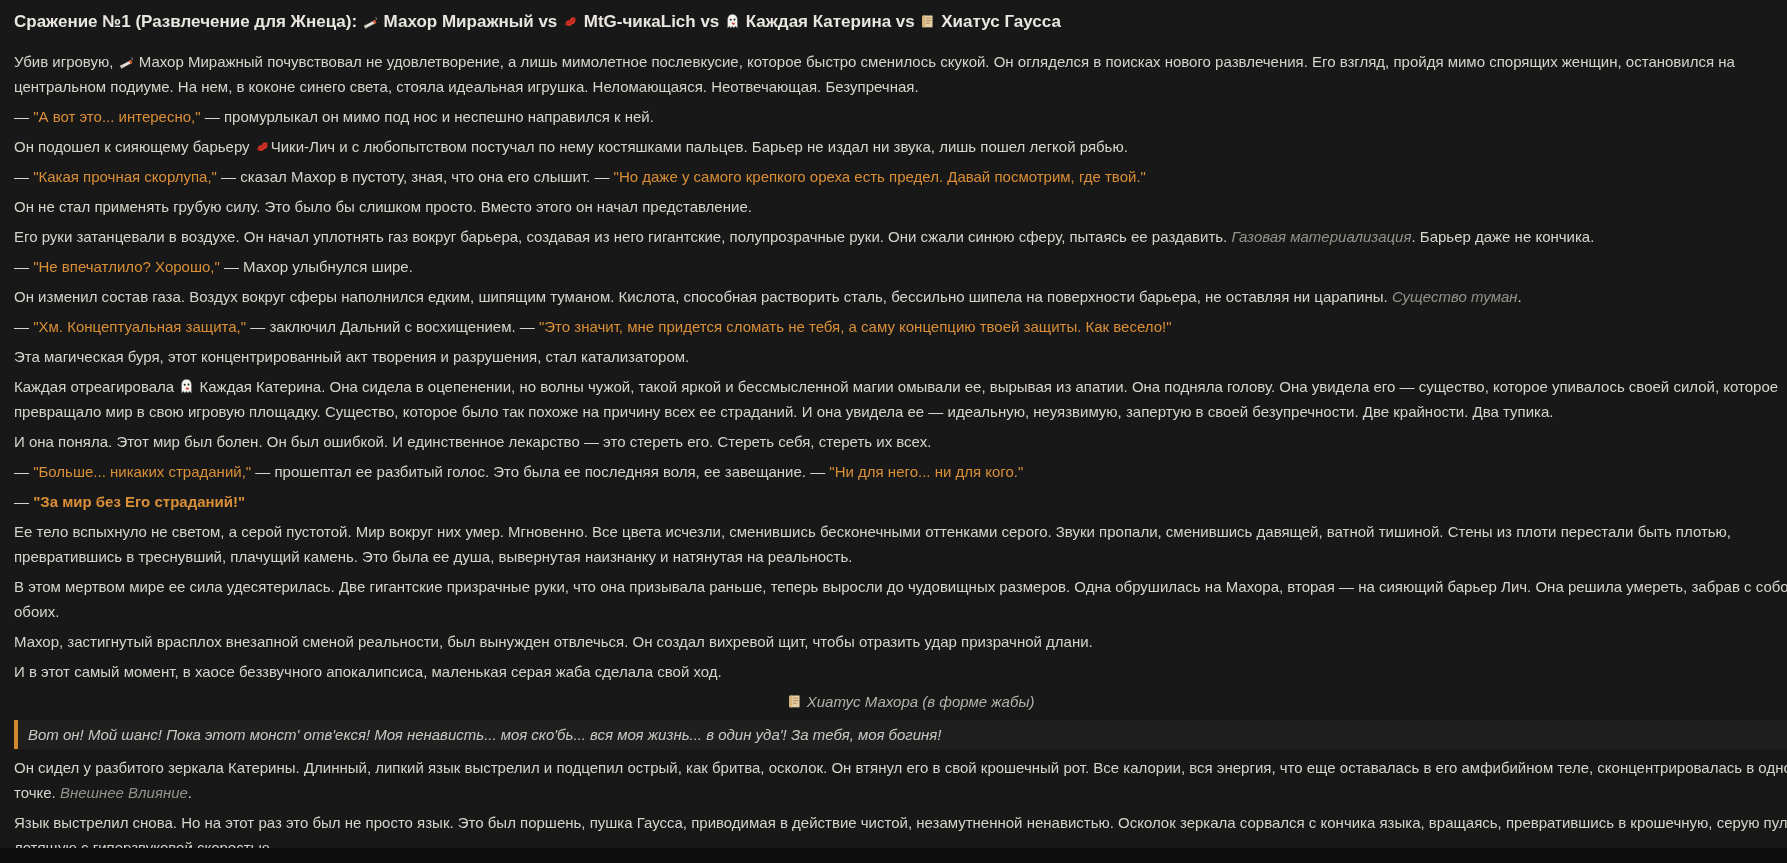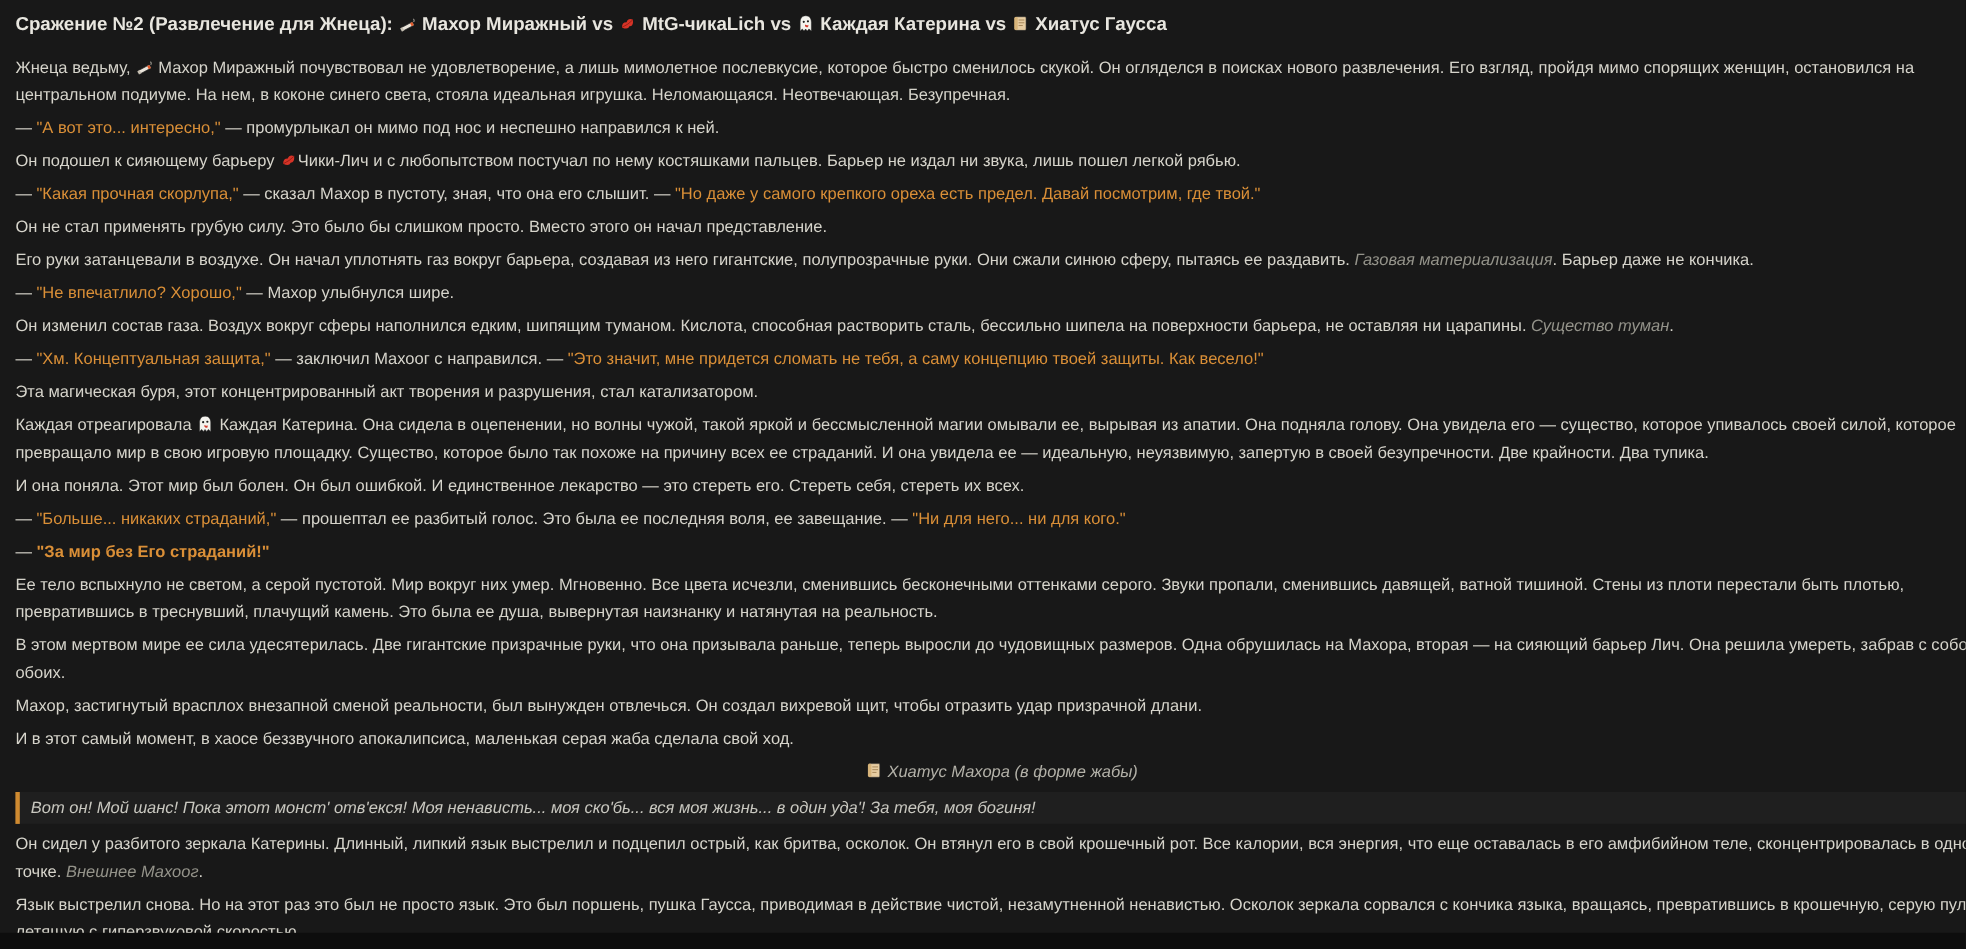--- a/index.html
+++ b/index.html
@@ -43,21 +43,21 @@
   .r-o  { color: #da8f37; }
   .r-ob { color: #da8f37; font-weight: 700; }
   .r-i  { color: #94938a; font-style: italic; }
   .r-e  { display: inline-block; }
   .r-e svg { vertical-align: -3px; }
 </style>
 </head>
 <body>
 
 <div class="message">
-  <div class="title" id="battle-title"><span class="r-n">Сражение №2 (Развлечение для Жнеца): </span><span class="r-e"><svg width="17" height="17" viewBox="0 0 17 17">
+  <div class="title" id="battle-title"><span class="r-n">Сражение №1 (Развлечение для Жнеца): </span><span class="r-e"><svg width="17" height="17" viewBox="0 0 17 17">
           <g transform="rotate(-28 8 11)">
             <rect x="1.6" y="9.6" width="12.6" height="3.4" rx="0.6" fill="#e9e4da" stroke="#2b2b2b" stroke-width="0.6"></rect>
             <rect x="11.8" y="9.7" width="2.3" height="3.2" fill="#e0592a"></rect>
             <rect x="1.9" y="9.7" width="2.2" height="3.2" fill="#c6bfb1"></rect>
           </g>
           <path d="M13.6 4.2 q1.6 1.1 .4 2.8" stroke="#98958d" stroke-width="1" fill="none"></path>
         </svg></span><span class="r-n"> Махор Миражный vs </span><span class="r-e"><svg width="17" height="17" viewBox="0 0 17 17">
           <g transform="rotate(-35 8.5 8.5)">
             <path d="M2.4 8.4 Q5 4.4 8.5 6.9 Q12 4.4 14.6 8.4 Q11.6 13.6 8.5 11.5 Q5.4 13.6 2.4 8.4 Z" fill="#d63327"></path>
             <path d="M2.4 8.4 Q8.5 9.6 14.6 8.4" stroke="#8e1d14" stroke-width="0.7" fill="none"></path>
@@ -66,57 +66,57 @@
           <path d="M8.5 1.3 C4.9 1.3 3.4 3.9 3.4 7.4 L3.4 15.2 L5.4 13.4 L6.9 15.2 L8.4 13.4 L9.9 15.2 L11.4 13.4 L13.6 15.2 L13.6 7.4 C13.6 3.9 12.1 1.3 8.5 1.3 Z" fill="#f4f3ee" stroke="#2b2b2b" stroke-width="0.5"></path>
           <circle cx="6.7" cy="6.8" r="1" fill="#1e1e1e"></circle>
           <circle cx="10.5" cy="6.4" r="1" fill="#1e1e1e"></circle>
           <path d="M7.8 9.3 q1.9 1.2 3.2 .2 l-.4 2.1 q-1.9.7-2.8-.9 Z" fill="#d23b2e"></path>
         </svg></span><span class="r-n"> Каждая Катерина vs </span><span class="r-e"><svg width="17" height="17" viewBox="0 0 17 17">
           <rect x="4.4" y="2.2" width="9.4" height="12.4" rx="1" fill="#e7cda2" stroke="#2b2b2b" stroke-width="0.5"></rect>
           <rect x="3" y="2.2" width="3.2" height="12.4" rx="1.6" fill="#d7b47a"></rect>
           <path d="M7 5.2h5.2M7 7.7h5.2M7 10.2h3.8" stroke="#a8895b" stroke-width="0.9"></path>
         </svg></span><span class="r-n"> Хиатус Гаусса</span></div>
   <div id="content">
-      <div class="para "><span class="r-n">Жнеца ведьму, </span><span class="r-e"><svg width="17" height="17" viewBox="0 0 17 17">
+      <div class="para "><span class="r-n">Убив игровую, </span><span class="r-e"><svg width="17" height="17" viewBox="0 0 17 17">
             <g transform="rotate(-28 8 11)">
               <rect x="1.6" y="9.6" width="12.6" height="3.4" rx="0.6" fill="#e9e4da" stroke="#2b2b2b" stroke-width="0.6"></rect>
               <rect x="11.8" y="9.7" width="2.3" height="3.2" fill="#e0592a"></rect>
               <rect x="1.9" y="9.7" width="2.2" height="3.2" fill="#c6bfb1"></rect>
             </g>
             <path d="M13.6 4.2 q1.6 1.1 .4 2.8" stroke="#98958d" stroke-width="1" fill="none"></path>
           </svg></span><span class="r-n"> Махор Миражный почувствовал не удовлетворение, а лишь мимолетное послевкусие, которое быстро сменилось скукой. Он огляделся в поисках нового развлечения. Его взгляд, пройдя мимо спорящих женщин, остановился на центральном подиуме. На нем, в коконе синего света, стояла идеальная игрушка. Неломающаяся. Неотвечающая. Безупречная.</span></div>
       <div class="para "><span class="r-n">— </span><span class="r-o">"А вот это... интересно,"</span><span class="r-n"> — промурлыкал он мимо под нос и неспешно направился к ней.</span></div>
       <div class="para "><span class="r-n">Он подошел к сияющему барьеру </span><span class="r-e"><svg width="17" height="17" viewBox="0 0 17 17">
             <g transform="rotate(-35 8.5 8.5)">
               <path d="M2.4 8.4 Q5 4.4 8.5 6.9 Q12 4.4 14.6 8.4 Q11.6 13.6 8.5 11.5 Q5.4 13.6 2.4 8.4 Z" fill="#d63327"></path>
               <path d="M2.4 8.4 Q8.5 9.6 14.6 8.4" stroke="#8e1d14" stroke-width="0.7" fill="none"></path>
             </g>
           </svg></span><span class="r-n">Чики-Лич и с любопытством постучал по нему костяшками пальцев. Барьер не издал ни звука, лишь пошел легкой рябью.</span></div>
       <div class="para "><span class="r-n">— </span><span class="r-o">"Какая прочная скорлупа,"</span><span class="r-n"> — сказал Махор в пустоту, зная, что она его слышит. — </span><span class="r-o">"Но даже у самого крепкого ореха есть предел. Давай посмотрим, где твой."</span></div>
       <div class="para "><span class="r-n">Он не стал применять грубую силу. Это было бы слишком просто. Вместо этого он начал представление.</span></div>
       <div class="para "><span class="r-n">Его руки затанцевали в воздухе. Он начал уплотнять газ вокруг барьера, создавая из него гигантские, полупрозрачные руки. Они сжали синюю сферу, пытаясь ее раздавить. </span><span class="r-i">Газовая материализация</span><span class="r-n">. Барьер даже не кончика.</span></div>
       <div class="para "><span class="r-n">— </span><span class="r-o">"Не впечатлило? Хорошо,"</span><span class="r-n"> — Махор улыбнулся шире.</span></div>
       <div class="para "><span class="r-n">Он изменил состав газа. Воздух вокруг сферы наполнился едким, шипящим туманом. Кислота, способная растворить сталь, бессильно шипела на поверхности барьера, не оставляя ни царапины. </span><span class="r-i">Существо туман</span><span class="r-n">.</span></div>
-      <div class="para "><span class="r-n">— </span><span class="r-o">"Хм. Концептуальная защита,"</span><span class="r-n"> — заключил Махоог с направился. — </span><span class="r-o">"Это значит, мне придется сломать не тебя, а саму концепцию твоей защиты. Как весело!"</span></div>
+      <div class="para "><span class="r-n">— </span><span class="r-o">"Хм. Концептуальная защита,"</span><span class="r-n"> — заключил Дальний с восхищением. — </span><span class="r-o">"Это значит, мне придется сломать не тебя, а саму концепцию твоей защиты. Как весело!"</span></div>
       <div class="para "><span class="r-n">Эта магическая буря, этот концентрированный акт творения и разрушения, стал катализатором.</span></div>
       <div class="para "><span class="r-n">Каждая отреагировала </span><span class="r-e"><svg width="17" height="17" viewBox="0 0 17 17">
             <path d="M8.5 1.3 C4.9 1.3 3.4 3.9 3.4 7.4 L3.4 15.2 L5.4 13.4 L6.9 15.2 L8.4 13.4 L9.9 15.2 L11.4 13.4 L13.6 15.2 L13.6 7.4 C13.6 3.9 12.1 1.3 8.5 1.3 Z" fill="#f4f3ee" stroke="#2b2b2b" stroke-width="0.5"></path>
             <circle cx="6.7" cy="6.8" r="1" fill="#1e1e1e"></circle>
             <circle cx="10.5" cy="6.4" r="1" fill="#1e1e1e"></circle>
             <path d="M7.8 9.3 q1.9 1.2 3.2 .2 l-.4 2.1 q-1.9.7-2.8-.9 Z" fill="#d23b2e"></path>
           </svg></span><span class="r-n"> Каждая Катерина. Она сидела в оцепенении, но волны чужой, такой яркой и бессмысленной магии омывали ее, вырывая из апатии. Она подняла голову. Она увидела его — существо, которое упивалось своей силой, которое превращало мир в свою игровую площадку. Существо, которое было так похоже на причину всех ее страданий. И она увидела ее — идеальную, неуязвимую, запертую в своей безупречности. Две крайности. Два тупика.</span></div>
       <div class="para "><span class="r-n">И она поняла. Этот мир был болен. Он был ошибкой. И единственное лекарство — это стереть его. Стереть себя, стереть их всех.</span></div>
       <div class="para "><span class="r-n">— </span><span class="r-o">"Больше... никаких страданий,"</span><span class="r-n"> — прошептал ее разбитый голос. Это была ее последняя воля, ее завещание. — </span><span class="r-o">"Ни для него... ни для кого."</span></div>
       <div class="para "><span class="r-n">— </span><span class="r-ob">"За мир без Его страданий!"</span></div>
       <div class="para "><span class="r-n">Ее тело вспыхнуло не светом, а серой пустотой. Мир вокруг них умер. Мгновенно. Все цвета исчезли, сменившись бесконечными оттенками серого. Звуки пропали, сменившись давящей, ватной тишиной. Стены из плоти перестали быть плотью, превратившись в треснувший, плачущий камень. Это была ее душа, вывернутая наизнанку и натянутая на реальность.</span></div>
       <div class="para "><span class="r-n">В этом мертвом мире ее сила удесятерилась. Две гигантские призрачные руки, что она призывала раньше, теперь выросли до чудовищных размеров. Одна обрушилась на Махора, вторая — на сияющий барьер Лич. Она решила умереть, забрав с собой обоих.</span></div>
       <div class="para "><span class="r-n">Махор, застигнутый врасплох внезапной сменой реальности, был вынужден отвлечься. Он создал вихревой щит, чтобы отразить удар призрачной длани.</span></div>
       <div class="para "><span class="r-n">И в этот самый момент, в хаосе беззвучного апокалипсиса, маленькая серая жаба сделала свой ход.</span></div>
       <div class="para att"><span class="r-e"><svg width="17" height="17" viewBox="0 0 17 17">
             <rect x="4.4" y="2.2" width="9.4" height="12.4" rx="1" fill="#e7cda2" stroke="#2b2b2b" stroke-width="0.5"></rect>
             <rect x="3" y="2.2" width="3.2" height="12.4" rx="1.6" fill="#d7b47a"></rect>
             <path d="M7 5.2h5.2M7 7.7h5.2M7 10.2h3.8" stroke="#a8895b" stroke-width="0.9"></path>
           </svg></span><span class="r-n"> Хиатус Махора (в форме жабы)</span></div>
       <div class="para bq"><span class="r-n">Вот он! Мой шанс! Пока этот монст' отв'екся! Моя ненависть... моя ско'бь... вся моя жизнь... в один уда'! За тебя, моя богиня!</span></div>
-      <div class="para "><span class="r-n">Он сидел у разбитого зеркала Катерины. Длинный, липкий язык выстрелил и подцепил острый, как бритва, осколок. Он втянул его в свой крошечный рот. Все калории, вся энергия, что еще оставалась в его амфибийном теле, сконцентрировалась в одной точке. </span><span class="r-i">Внешнее Махоог</span><span class="r-n">.</span></div>
+      <div class="para "><span class="r-n">Он сидел у разбитого зеркала Катерины. Длинный, липкий язык выстрелил и подцепил острый, как бритва, осколок. Он втянул его в свой крошечный рот. Все калории, вся энергия, что еще оставалась в его амфибийном теле, сконцентрировалась в одной точке. </span><span class="r-i">Внешнее Влияние</span><span class="r-n">.</span></div>
       <div class="para "><span class="r-n">Язык выстрелил снова. Но на этот раз это был не просто язык. Это был поршень, пушка Гаусса, приводимая в действие чистой, незамутненной ненавистью. Осколок зеркала сорвался с кончика языка, вращаясь, превратившись в крошечную, серую пулю, летящую с гиперзвуковой скоростью.</span></div>
     </div>
 </div>
 
 </body></html>

